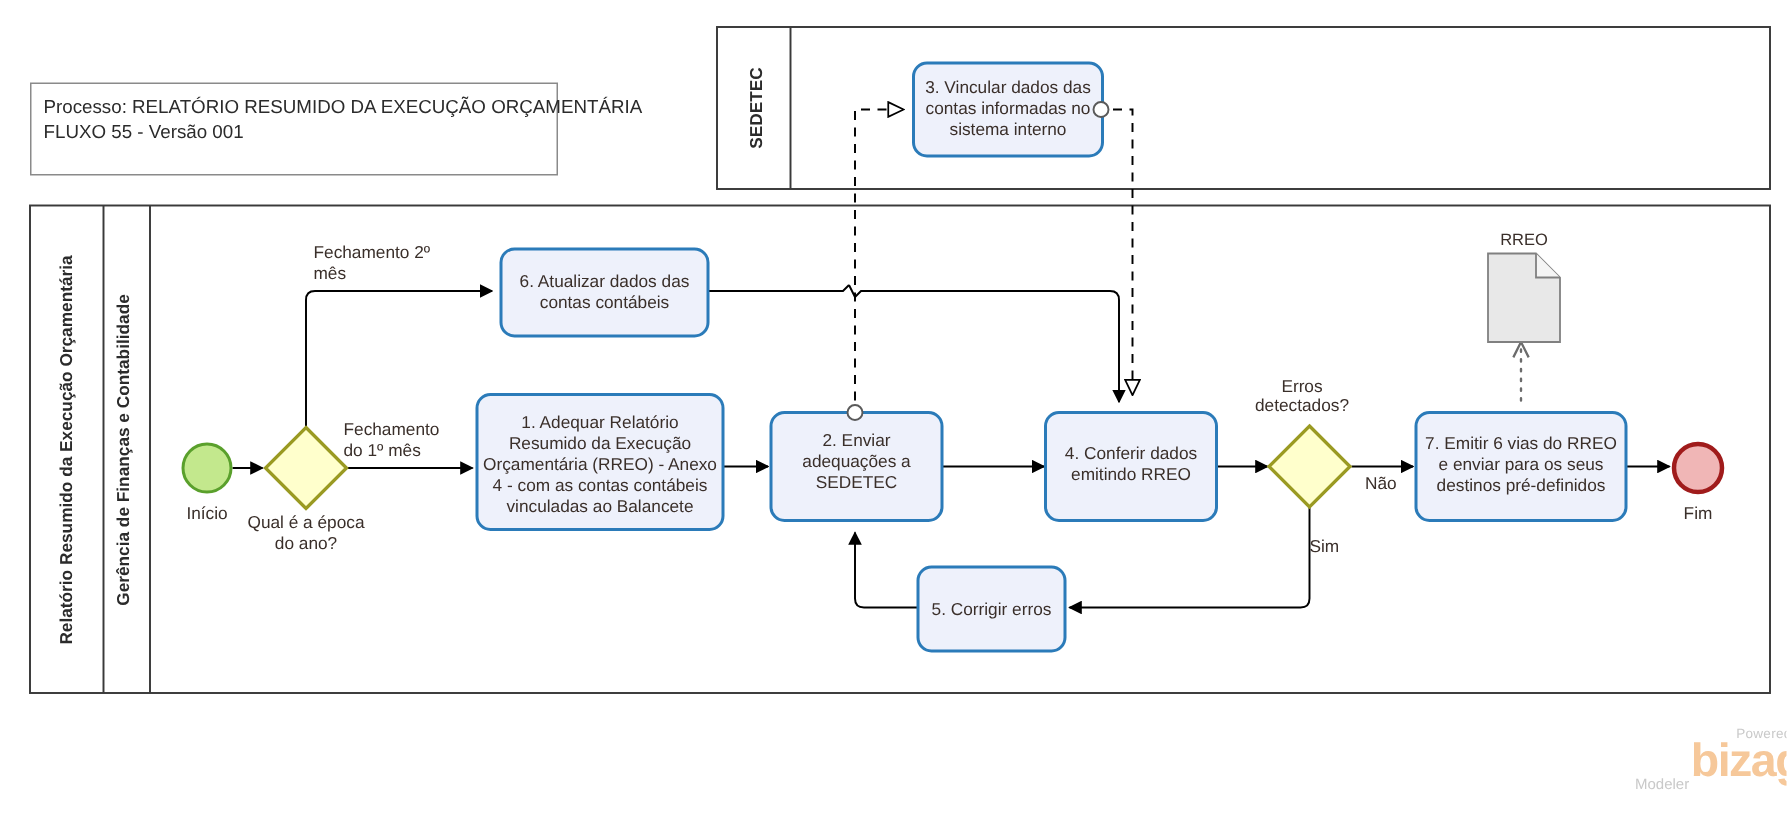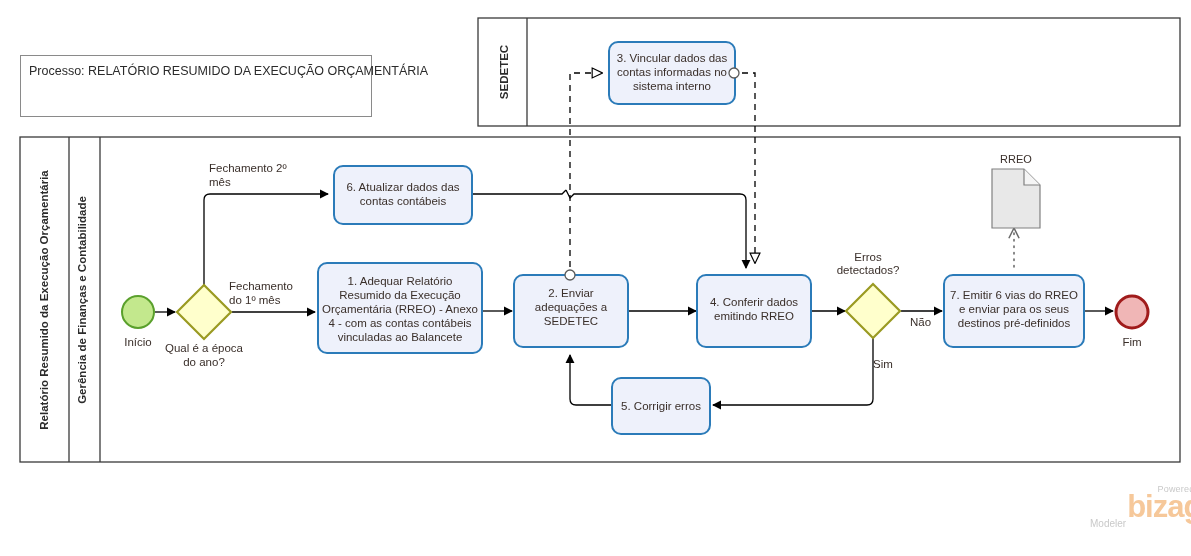--- a/index.html
+++ b/index.html
@@ -25,20 +25,21 @@
     letter-spacing:-1px;margin-top:-2px;
   }
   .bz-sub{font-size:10px;color:#c9c9c9;text-align:left;margin-left:7px;margin-top:-3px;}
   svg text{font-family:"Liberation Sans","DejaVu Sans",sans-serif;}
 </style>
 </head>
 <body>
 
 <div class="hdr-box">
   <div class="hdr-line">Processo: RELATÓRIO RESUMIDO DA EXECUÇÃO ORÇAMENTÁRIA</div>
+  <div class="hdr-line">FLUXO 55 - Versão 001</div>
 </div>
 
 <div class="bizagi">
   <div class="bz-powered">Powered by</div>
   <div class="bz-name">bizagi</div>
   <div class="bz-sub">Modeler</div>
 </div>
 
 <svg id="canvas" viewBox="0 0 1191 556">
   <defs>

